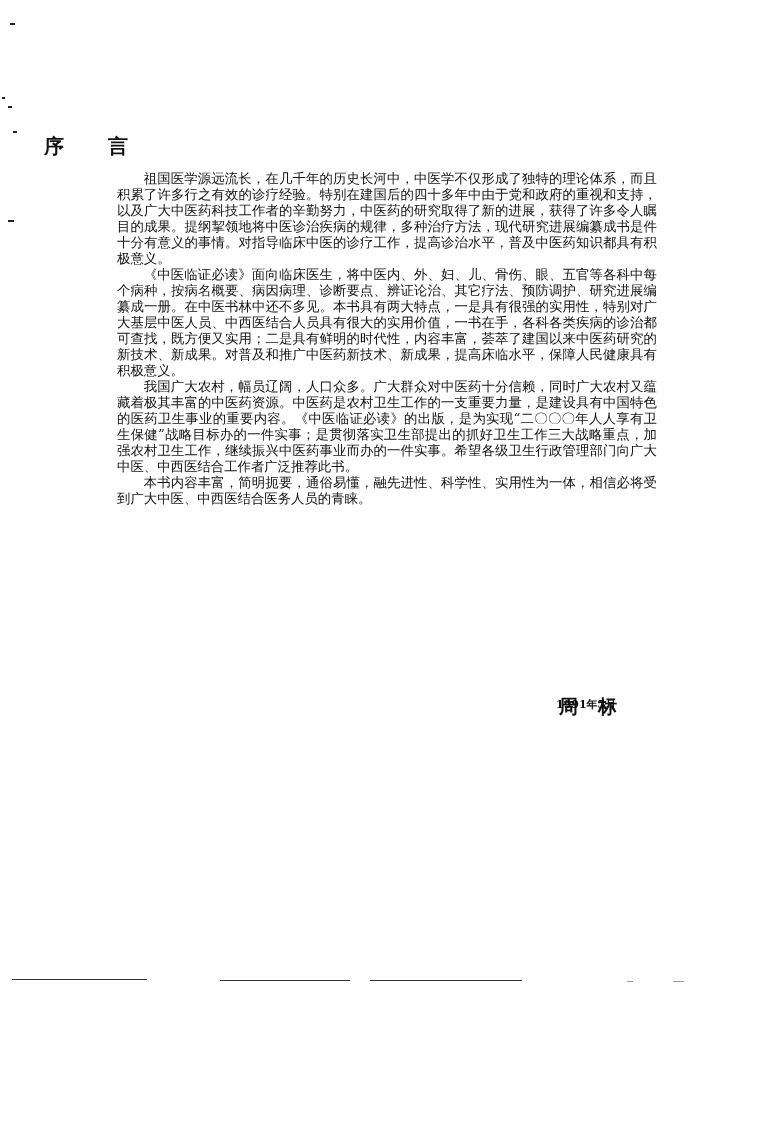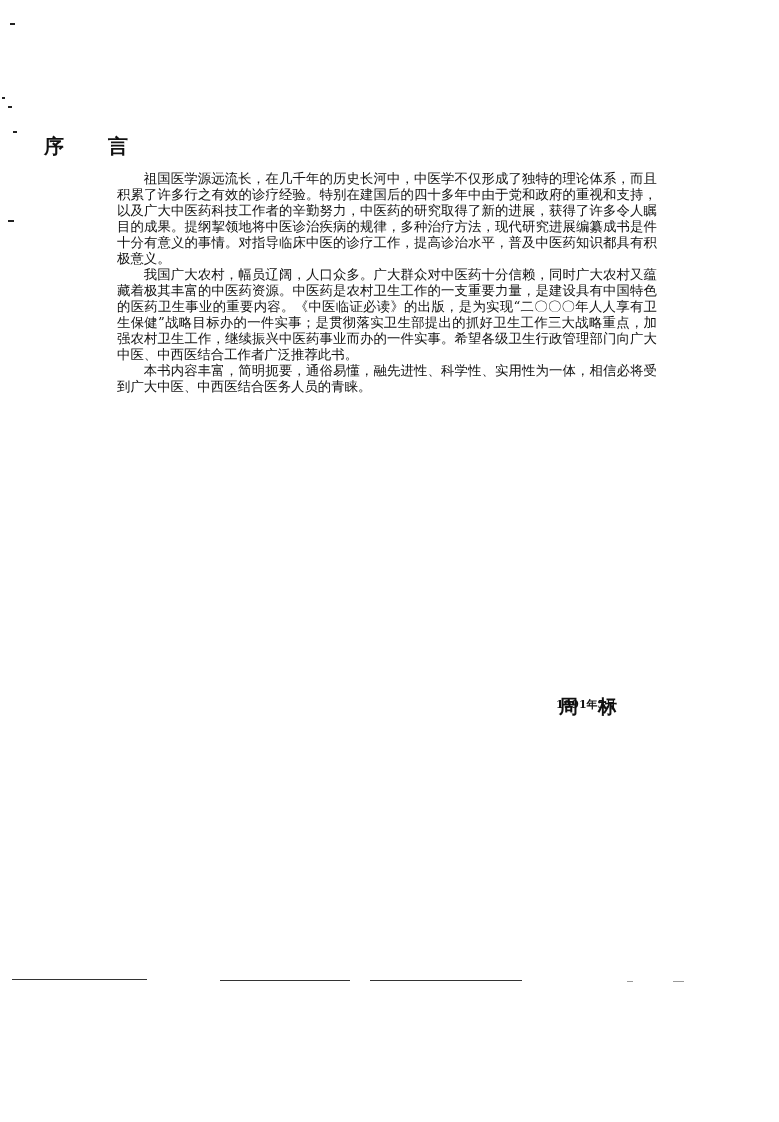--- a/index.html
+++ b/index.html
@@ -71,20 +71,21 @@
 <div class="mark" style="top:23px;left:10px;width:5px;"></div>
 <div class="mark" style="top:97px;left:2px;width:3px;"></div>
 <div class="mark" style="top:106px;left:8px;width:4px;"></div>
 <div class="mark" style="top:131px;left:13px;width:4px;"></div>
 <div class="mark" style="top:220px;left:8px;width:6px;"></div>
 
 <h1 class="page-title">序言</h1>
 
 <div class="body-text">
   <p>祖国医学源远流长，在几千年的历史长河中，中医学不仅形成了独特的理论体系，而且积累了许多行之有效的诊疗经验。特别在建国后的四十多年中由于党和政府的重视和支持，以及广大中医药科技工作者的辛勤努力，中医药的研究取得了新的进展，获得了许多令人瞩目的成果。提纲挈领地将中医诊治疾病的规律，多种治疗方法，现代研究进展编纂成书是件十分有意义的事情。对指导临床中医的诊疗工作，提高诊治水平，普及中医药知识都具有积极意义。</p>
+  <p>《中医临证必读》面向临床医生，将中医内、外、妇、儿、骨伤、眼、五官等各科中每个病种，按病名概要、病因病理、诊断要点、辨证论治、其它疗法、预防调护、研究进展编纂成一册。在中医书林中还不多见。本书具有两大特点，一是具有很强的实用性，特别对广大基层中医人员、中西医结合人员具有很大的实用价值，一书在手，各科各类疾病的诊治都可查找，既方便又实用；二是具有鲜明的时代性，内容丰富，荟萃了建国以来中医药研究的新技术、新成果。对普及和推广中医药新技术、新成果，提高床临水平，保障人民健康具有积极意义。</p>
   <p>我国广大农村，幅员辽阔，人口众多。广大群众对中医药十分信赖，同时广大农村又蕴藏着极其丰富的中医药资源。中医药是农村卫生工作的一支重要力量，是建设具有中国特色的医药卫生事业的重要内容。《中医临证必读》的出版，是为实现“二〇〇〇年人人享有卫生保健”战略目标办的一件实事；是贯彻落实卫生部提出的抓好卫生工作三大战略重点，加强农村卫生工作，继续振兴中医药事业而办的一件实事。希望各级卫生行政管理部门向广大中医、中西医结合工作者广泛推荐此书。</p>
   <p>本书内容丰富，简明扼要，通俗易懂，融先进性、科学性、实用性为一体，相信必将受到广大中医、中西医结合医务人员的青睐。</p>
 </div>
 
 <div class="signature">周标</div>
 <div class="date">1991年5月</div>
 
 <div class="rule" style="top:979px;left:12px;width:135px;"></div>
 <div class="rule" style="top:980px;left:220px;width:130px;"></div>
 <div class="rule" style="top:980px;left:370px;width:152px;"></div>

